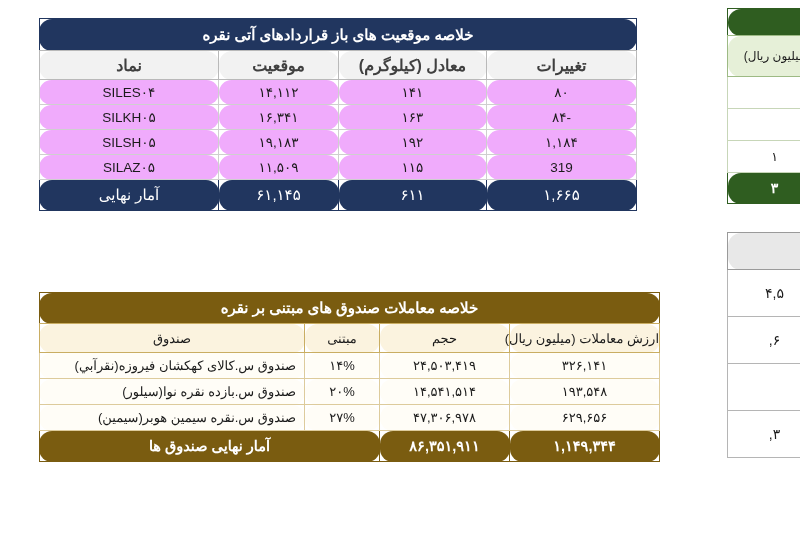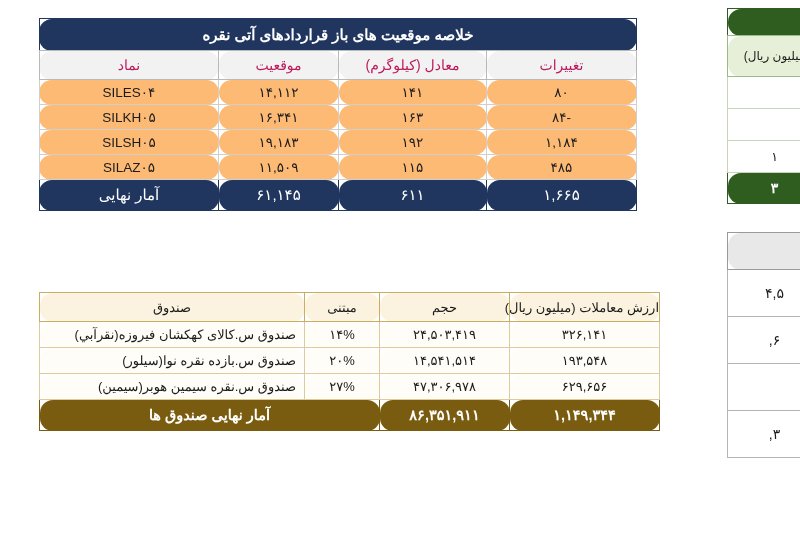--- a/index.html
+++ b/index.html
@@ -44,27 +44,28 @@
   .tbl1 .title-row td {
     background: #21365f;
     color: #ffffff;
     font-size: 15px;
     font-weight: bold;
     height: 31px;
     letter-spacing: .2px;
   }
   .tbl1 .head-row td {
     background: #f2f2f2;
-    color: #be185d;
-    font-size: 14px;
+    color: #404040;
+    font-size: 16px;
     height: 28px;
     border: 1px solid #b9b9b9;
+    font-weight: bold;
   }
   .tbl1 .data-row td {
-    background: #fdba74;
+    background: #f0abfc;
     color: #1b1b1b;
     font-size: 13.5px;
     height: 24px;
     border: 1px solid #cfcfcf;
   }
   .tbl1 .total-row td {
     background: #21365f;
     color: #ffffff;
     font-size: 15px;
     font-weight: normal;
@@ -219,21 +220,21 @@
         <td>۱۶,۳۴۱</td>
         <td>SILKH۰۵</td>
       </tr>
       <tr class="data-row">
         <td>۱,۱۸۴</td>
         <td>۱۹۲</td>
         <td>۱۹,۱۸۳</td>
         <td>SILSH۰۵</td>
       </tr>
       <tr class="data-row">
-        <td>۴۸۵</td>
+        <td>319</td>
         <td>۱۱۵</td>
         <td>۱۱,۵۰۹</td>
         <td>SILAZ۰۵</td>
       </tr>
       <tr class="total-row">
         <td>۱,۶۶۵</td>
         <td>۶۱۱</td>
         <td>۶۱,۱۴۵</td>
         <td>آمار نهایی</td>
       </tr>
@@ -243,20 +244,23 @@
 
   <div class="tbl2-wrap">
     <table class="tbl2">
       <colgroup>
         <col style="width:150px">
         <col style="width:130px">
         <col style="width:75px">
         <col style="width:265px">
       </colgroup>
       <tbody>
+          <tr class="title-row">
+        <td colspan="4">خلاصه معاملات صندوق های مبتنی بر نقره</td>
+      </tr>
       <tr class="head-row">
         <td>ارزش معاملات (میلیون ریال)</td>
         <td>حجم</td>
         <td>مبتنی</td>
         <td>صندوق</td>
       </tr>
       <tr class="data-row">
         <td>۳۲۶,۱۴۱</td>
         <td>۲۴,۵۰۳,۴۱۹</td>
         <td>۱۴%</td>

